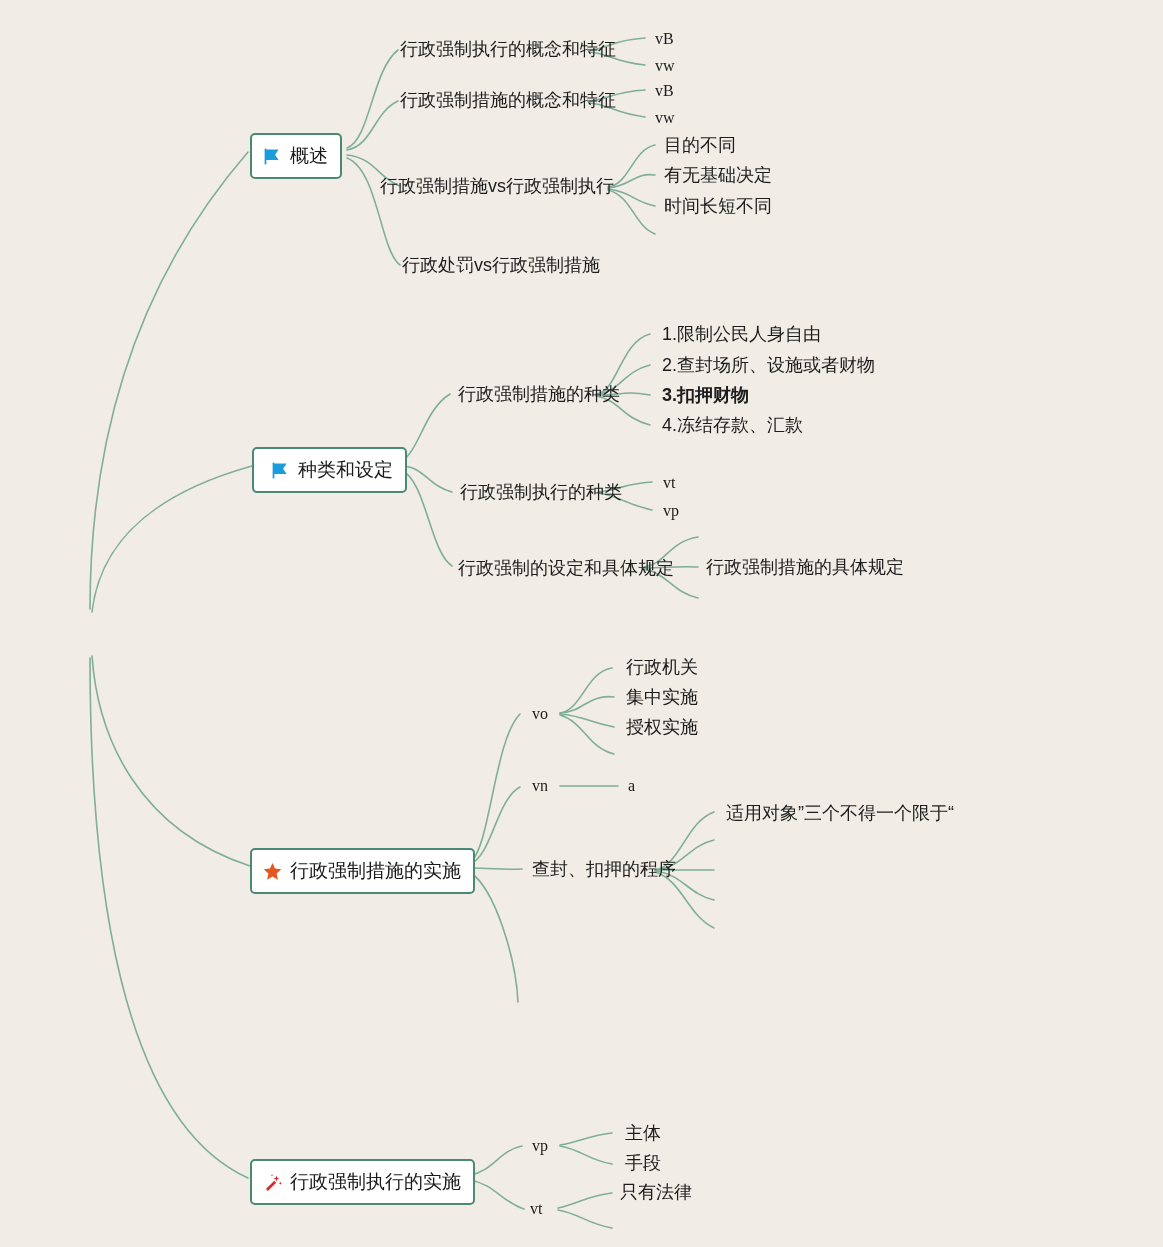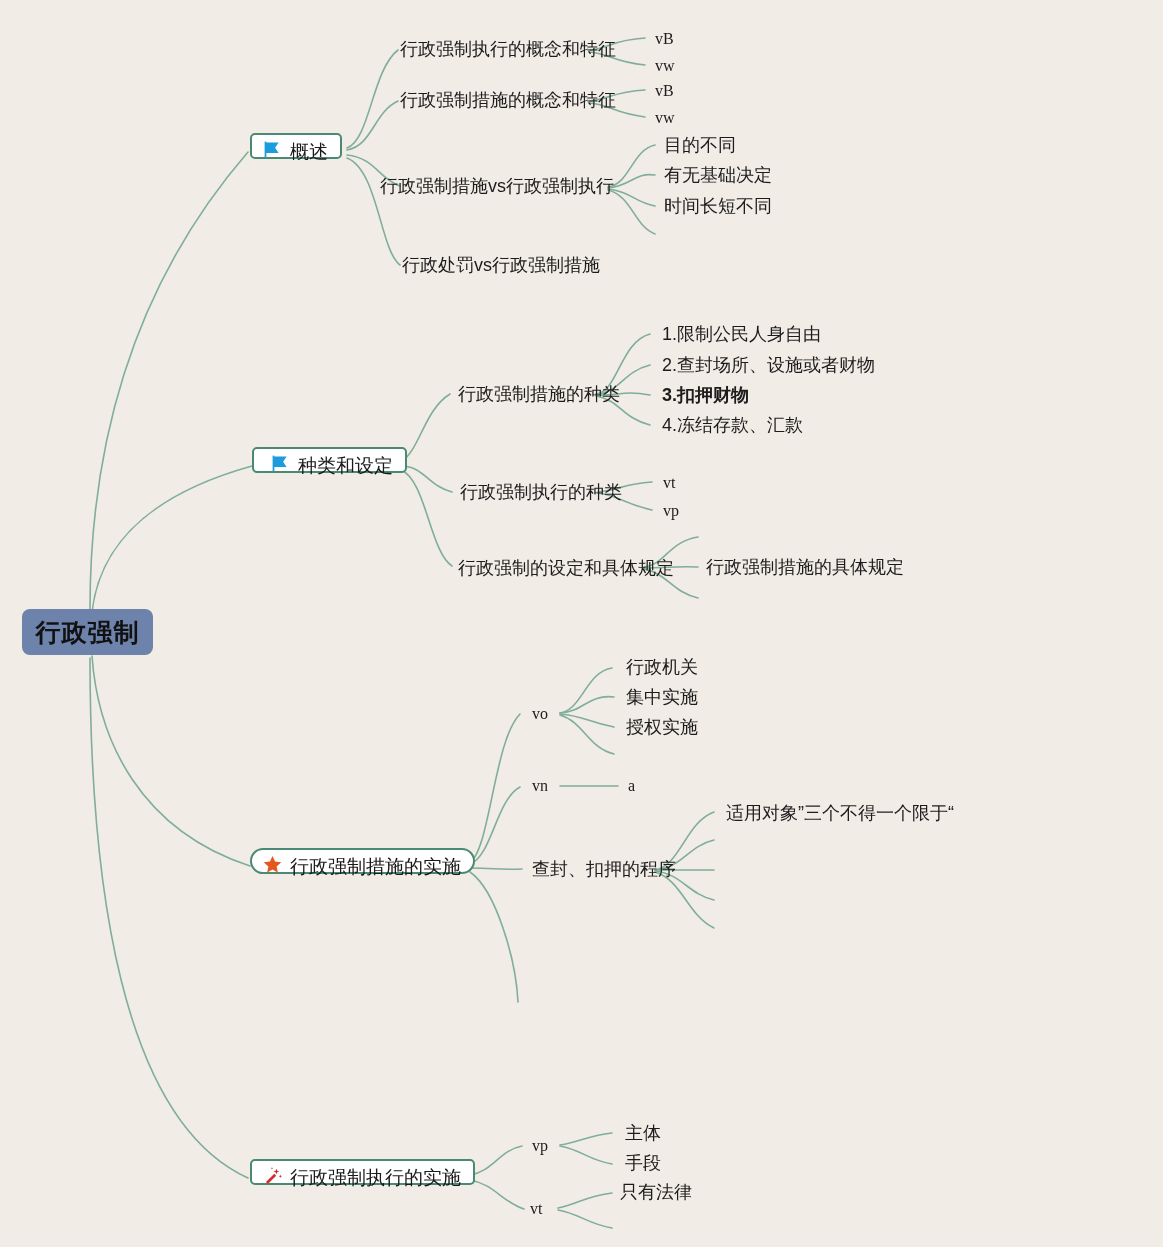--- a/index.html
+++ b/index.html
@@ -56,23 +56,24 @@
     letter-spacing: 1px;
     white-space: nowrap;
   }
   
   .branch-node {
     position: absolute;
     background: #ffffff;
     border: 2px solid #4a8a74;
     border-radius: 5px;
     display: flex;
+    align-items: center;
     padding: 4px 12px 4px 10px;
     box-sizing: border-box;
-    height: 26px;
+    height: 46px;
     white-space: nowrap;
   }
   .branch-label {
     font-size: 19px;
     color: #1a1a1a;
     font-weight: 500;
     margin-left: 7px;
   }
   .node-icon {
     width: 21px;
@@ -160,23 +161,20 @@
     <path d="M 470 1175 C 492 1172, 500 1150, 522 1146"></path>
     <path d="M 470 1180 C 494 1184, 502 1202, 524 1209"></path>
 
     <path d="M 560 1145 C 580 1142, 586 1136, 612 1133"></path>
     <path d="M 560 1146 C 582 1150, 588 1160, 612 1164"></path>
 
     <path d="M 558 1208 C 578 1204, 586 1196, 612 1193"></path>
     <path d="M 558 1210 C 580 1214, 588 1224, 612 1228"></path>
   </svg>
 
-  <div class="root-node">
-    <span class="root-label">行政强制</span>
-  </div>
 
   <div class="branch-node" style="left:250px; top:133px;">
     <span class="node-icon">
       <svg viewBox="0 0 24 24" width="21" height="21">
           <path d="M4 4 L19 4 L15 10 L19 16 L4 16 Z" fill="#1c9bdd"></path>
           <rect x="3" y="3" width="2" height="18" fill="#1c9bdd"></rect>
         </svg>
     </span>
     <span class="branch-label">概述</span>
   </div>
@@ -212,21 +210,21 @@
   <div class="text-node" style="left:662px; top:396px;font-weight:bold;">3.扣押财物</div>
   <div class="text-node" style="left:662px; top:426px;">4.冻结存款、汇款</div>
 
   <div class="text-node" style="left:460px; top:493px;">行政强制执行的种类</div>
   <div class="text-node latin" style="left:663px; top:483px;">vt</div>
   <div class="text-node latin" style="left:663px; top:511px;">vp</div>
 
   <div class="text-node" style="left:458px; top:569px;">行政强制的设定和具体规定</div>
   <div class="text-node" style="left:706px; top:568px;">行政强制措施的具体规定</div>
 
-  <div class="branch-node" style="left:250px; top:848px;border-radius:16px;">
+  <div class="branch-node" style="left:250px; top:848px;">
     <span class="node-icon">
       <svg viewBox="0 0 24 24" width="21" height="21">
           <path d="M12 2.2 L14.9 8.7 L22 9.5 L16.7 14.3 L18.2 21.3 L12 17.7 L5.8 21.3 L7.3 14.3 L2 9.5 L9.1 8.7 Z" fill="#e4571f"></path>
         </svg>
     </span>
     <span class="branch-label">行政强制措施的实施</span>
   </div>
 
   <div class="text-node latin" style="left:532px; top:714px;">vo</div>
   <div class="text-node" style="left:626px; top:668px;">行政机关</div>

